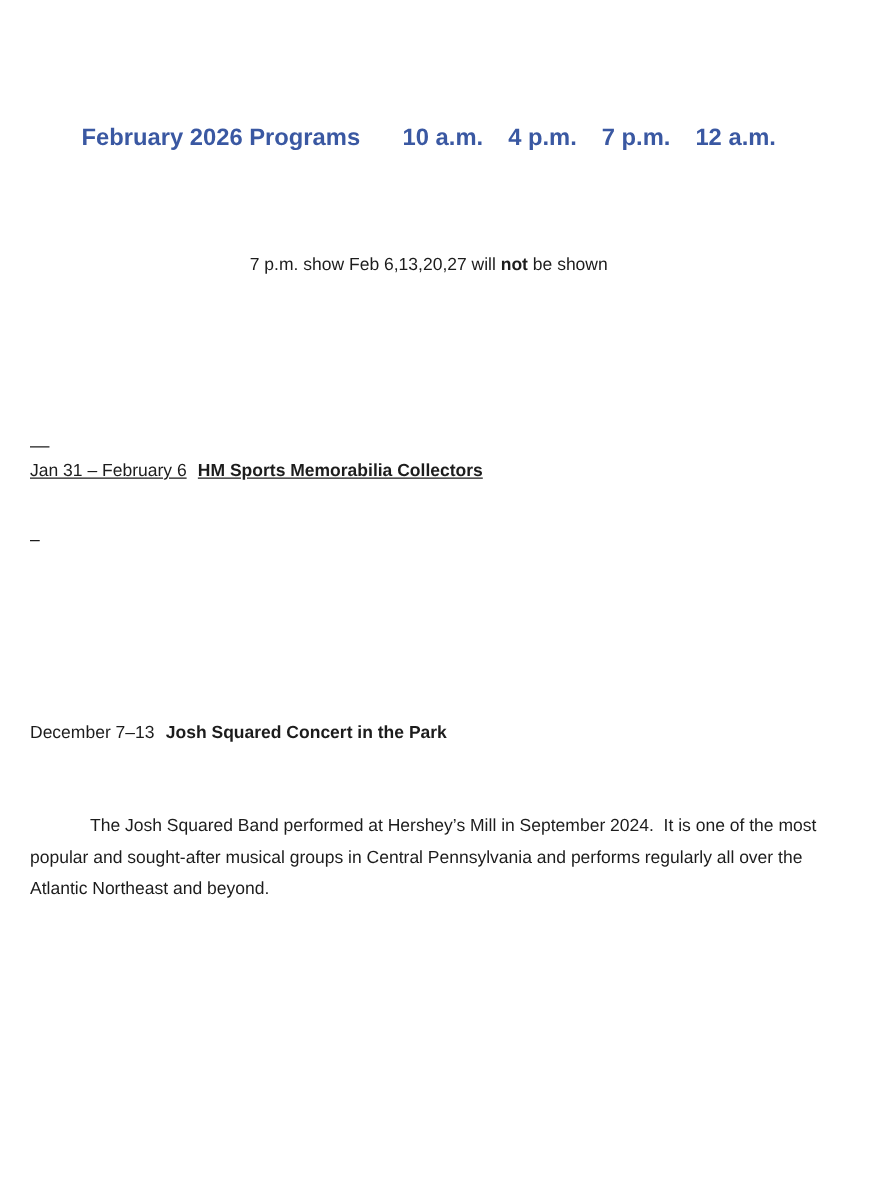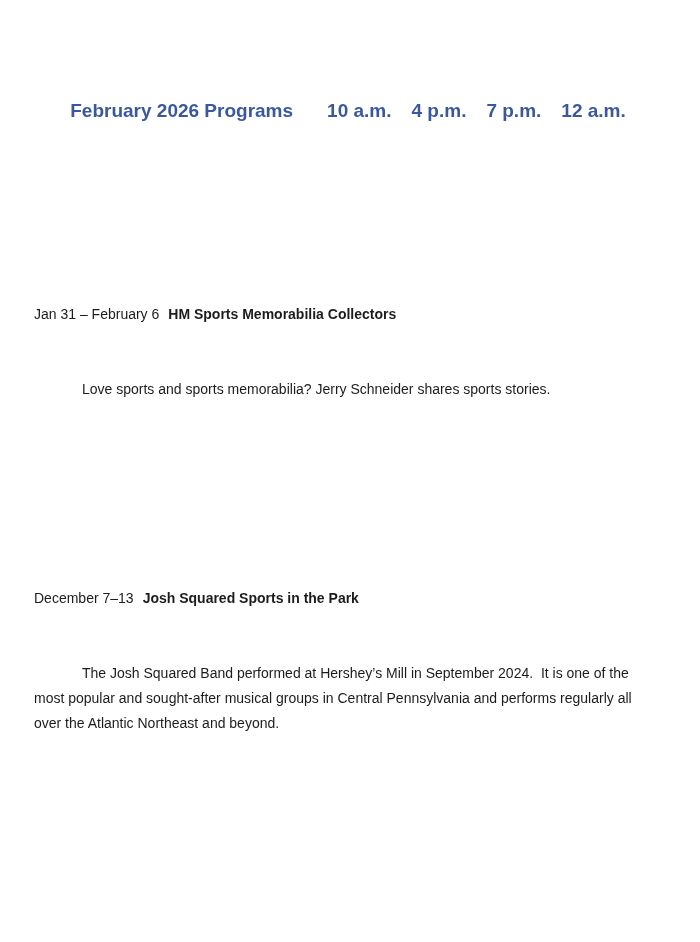--- a/index.html
+++ b/index.html
@@ -8,21 +8,21 @@
     height: 942px;
     background: #ffffff;
     font-family: "Liberation Sans", sans-serif;
     color: #1c1c1c;
     overflow: hidden;
   }
   .page {
     box-sizing: border-box;
     width: 668px;
     height: 942px;
-    padding: 26px 6px 0 34px;
+    padding: 26px 6px 0 24px;
     white-space: pre-wrap;
   }
   p { margin: 0; }
 
   
   .section-heading {
     text-align: center;
     color: #3a58a2;
     font-weight: bold;
     font-size: 19px;
@@ -33,45 +33,45 @@
 
   .section-note {
     text-align: center;
     font-size: 14px;
     line-height: 22px;
     margin-top: 4px;
   }
 
   
   .program-item   { font-size: 14px; line-height: 25px; }
-  .pi-0 { margin-top: 20px; }
+  .pi-0 { margin-top: 20px; text-decoration: underline; }
   .pi-1 { margin-top: 12px; }
   .pi-2 { margin-top: 12px; }
   .program-title  { font-weight: bold; margin-left: 9px; }
   .program-desc   { text-indent: 48px; }
 </style>
 </head>
 <body>
 
 <div class="page">
 
   
   <p class="section-heading"><span>February 2026 Programs</span><span class="time-gap">10 a.m.</span><span class="time-gap2">4 p.m.</span><span class="time-gap2">7 p.m.</span><span class="time-gap2">12 a.m.</span></p>
 
   
+  <p class="section-note"><span>7 p.m. show Feb 6,13,20,27 will </span><b>not</b><span> be shown</span></p>
 
   
   <div class="program-item pi-0">
     <p class="program-head"><span class="program-date">Jan 31 – February 6</span><span class="program-title">HM Sports Memorabilia Collectors</span></p>
-    <p class="program-desc">Love sports and sports memorabilia? Jerry Schneider shares sports stories.</p>
   </div>
 
   
   <div class="program-item pi-1">
-    <p class="program-head"><span class="program-date">December 7–13</span><span class="program-title">Josh Squared Sports in the Park</span></p>
+    <p class="program-head"><span class="program-date">December 7–13</span><span class="program-title">Josh Squared Concert in the Park</span></p>
     <p class="program-desc">The Josh Squared Band performed at Hershey’s Mill in September 2024.  It is one of the most popular and sought-after musical groups in Central Pennsylvania and performs regularly all over the Atlantic Northeast and beyond.</p>
   </div>
 
   
   <div class="program-item pi-2">
     
     
   </div>
 
   

